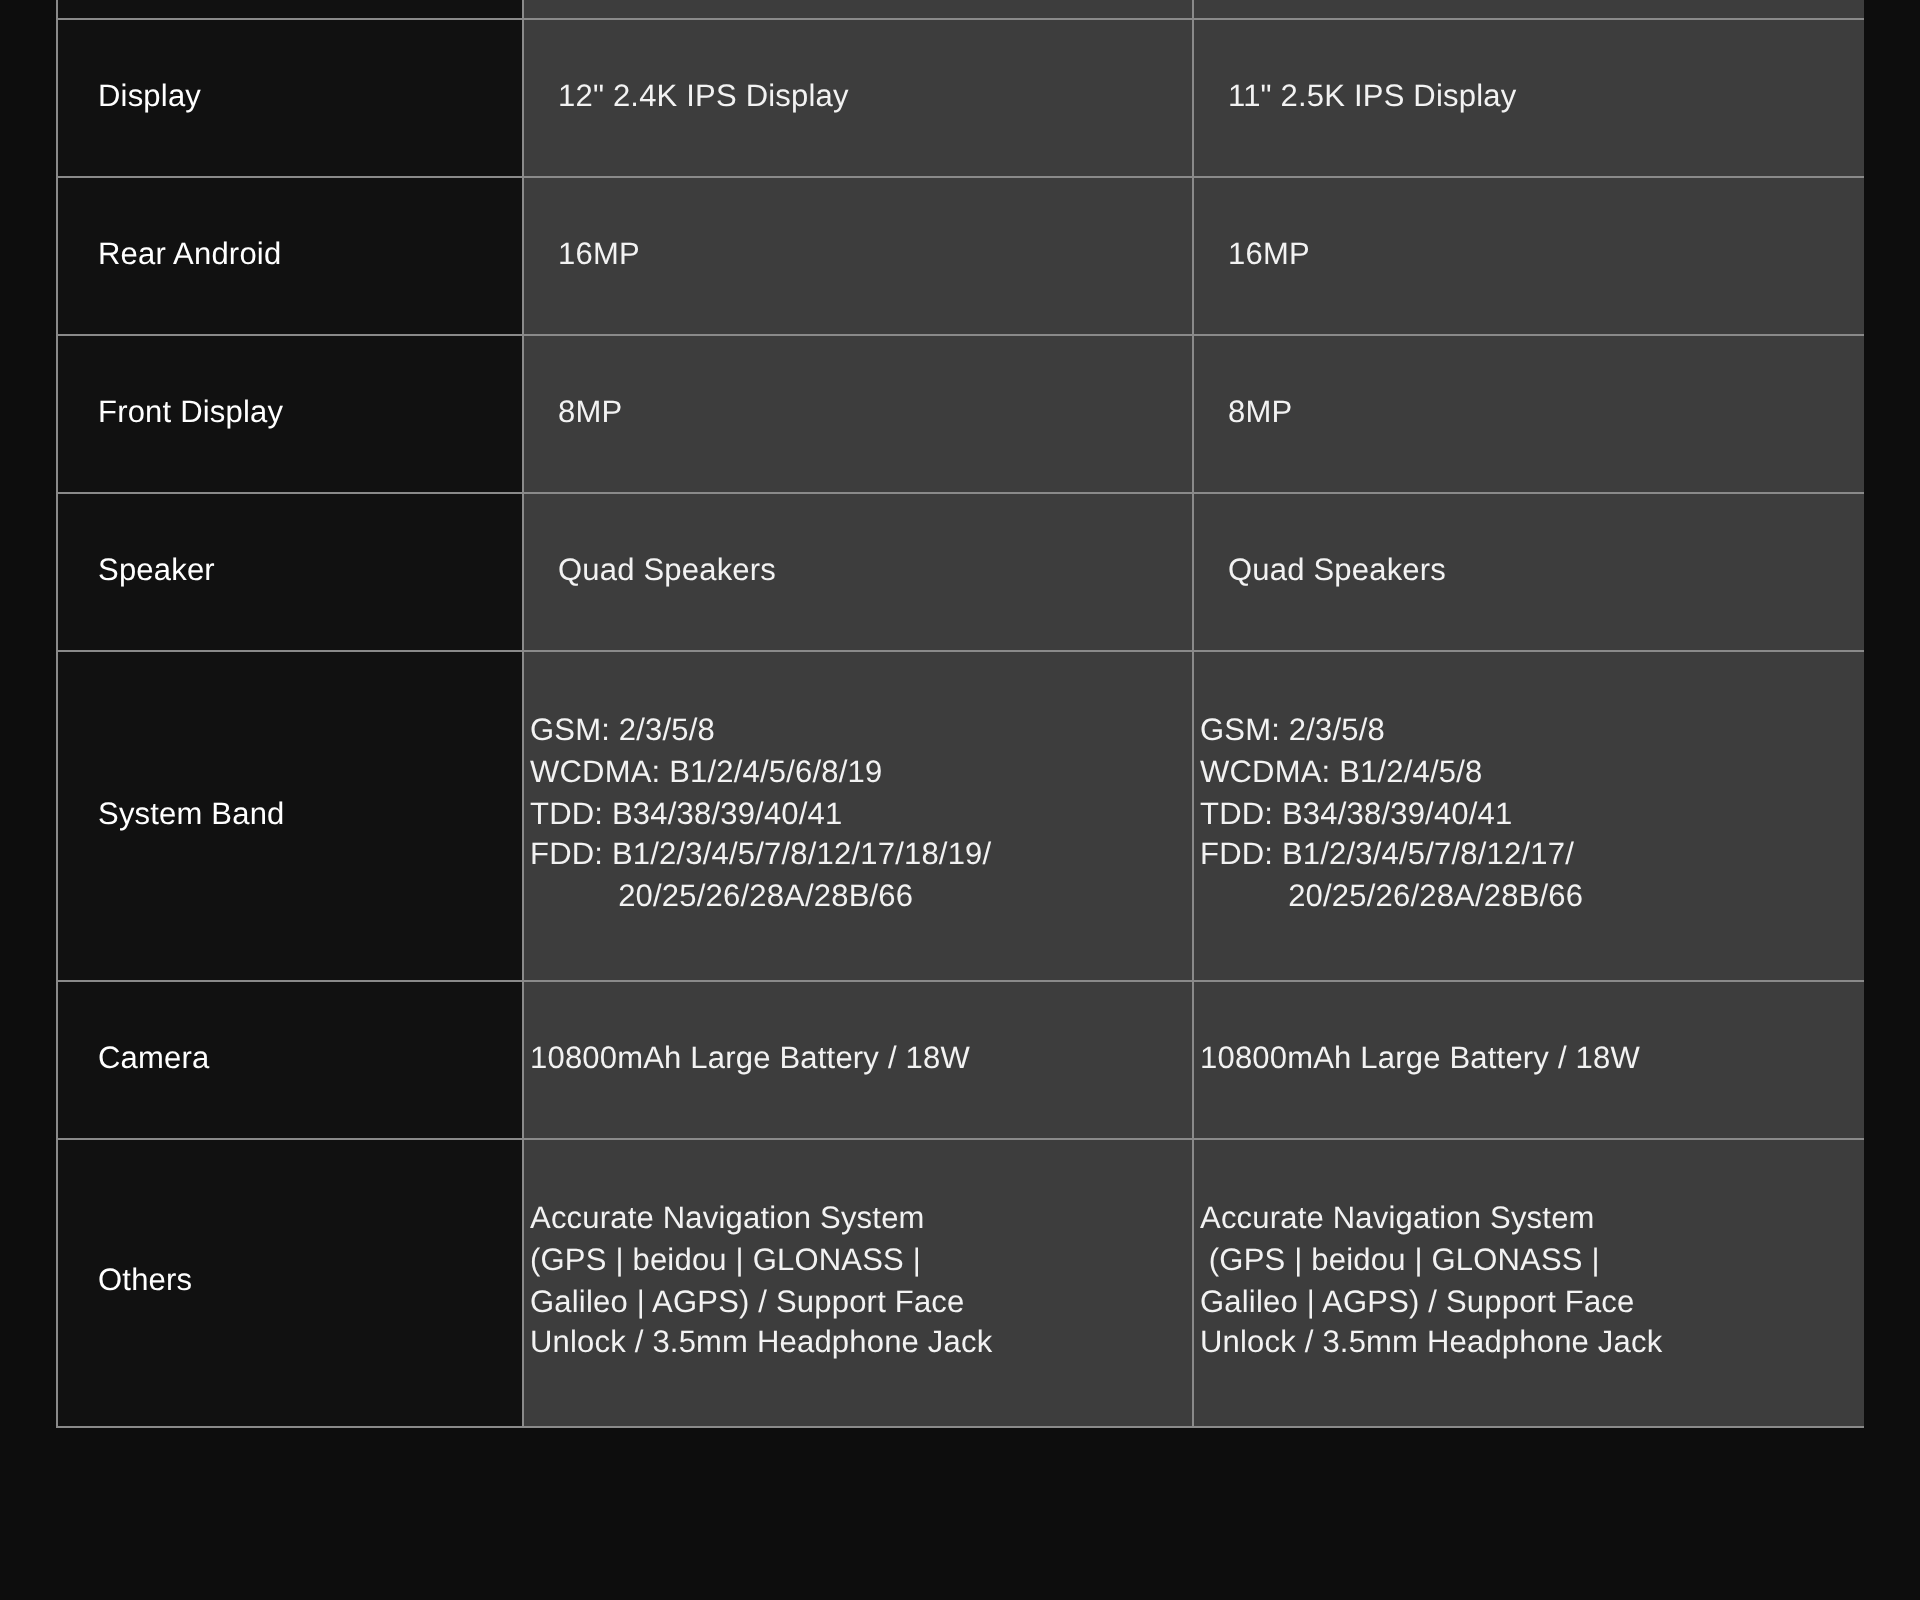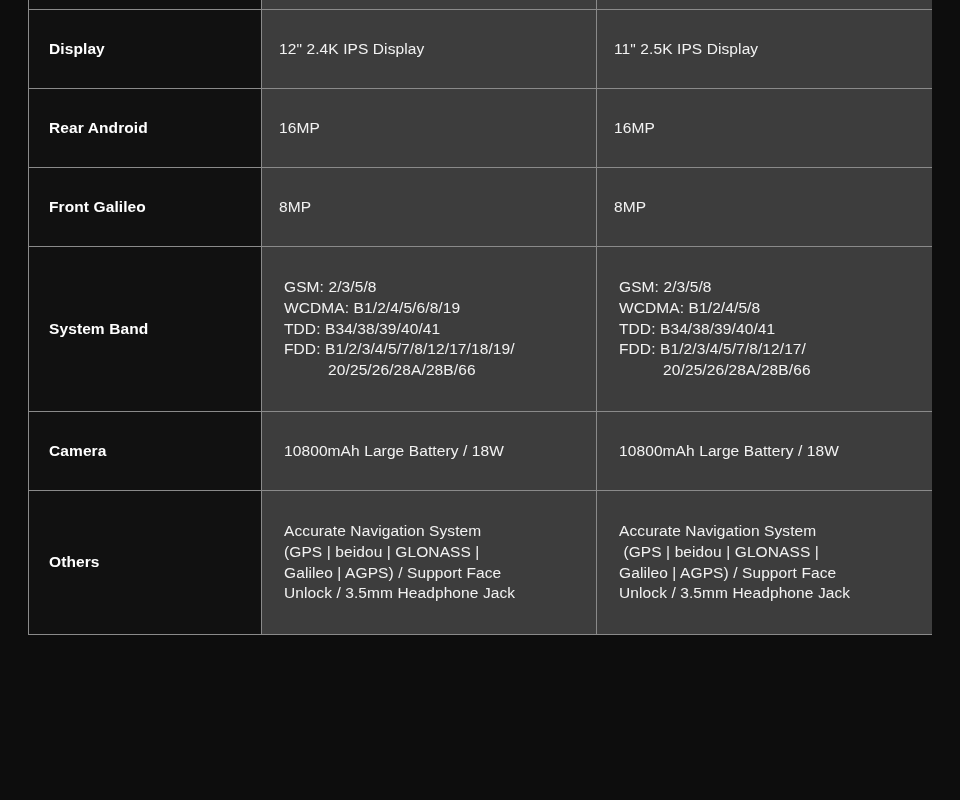--- a/index.html
+++ b/index.html
@@ -37,37 +37,37 @@
     border: 1px solid #8a8a8a;
     vertical-align: middle;
     line-height: 1.32;
   }
 
   
   td.label-cell {
     background: #111111;
     color: #ffffff;
     font-size: 15.5px;
-    font-weight: 700;
+    font-weight: 400;
     letter-spacing: .1px;
     padding: 10px 0 10px 20px;
   }
 
   
   td.value-cell {
     background: #3d3d3d;
     color: #f2f2f2;
     font-size: 15.5px;
     font-weight: 400;
     letter-spacing: .1px;
     padding: 10px 12px 10px 17px;
     white-space: pre-line;
   }
 
-  td.value-cell.tight  { padding-left: 22px; }
+  td.value-cell.tight  { padding-left: 3px; }
   td.value-cell.indent { padding-left: 17px; }
 
   
   tr.r-tall  td { height: 79px; }
   tr.r-multi td { height: 90px; }
 
   .mono-block {
     display: block;
     white-space: pre;
     line-height: 1.33;
@@ -124,26 +124,31 @@
         <td class="value-cell indent">11" 2.5K IPS Display</td>
       </tr>
 
       <tr class="r-tall">
         <td class="label-cell">Rear Android</td>
         <td class="value-cell indent">16MP</td>
         <td class="value-cell indent">16MP</td>
       </tr>
 
       <tr class="r-tall">
-        <td class="label-cell">Front Galileo</td>
+        <td class="label-cell">Front Display</td>
         <td class="value-cell indent">8MP</td>
         <td class="value-cell indent">8MP</td>
       </tr>
 
 
+      <tr class="r-tall">
+        <td class="label-cell">Speaker</td>
+        <td class="value-cell indent">Quad Speakers</td>
+        <td class="value-cell indent">Quad Speakers</td>
+      </tr>
 
 
       <tr class="r-multi">
         <td class="label-cell">System Band</td>
         <td class="value-cell tight">
           <span class="mono-block">GSM: 2/3/5/8
 WCDMA: B1/2/4/5/6/8/19
 TDD: B34/38/39/40/41
 FDD: B1/2/3/4/5/7/8/12/17/18/19/
           20/25/26/28A/28B/66</span>

